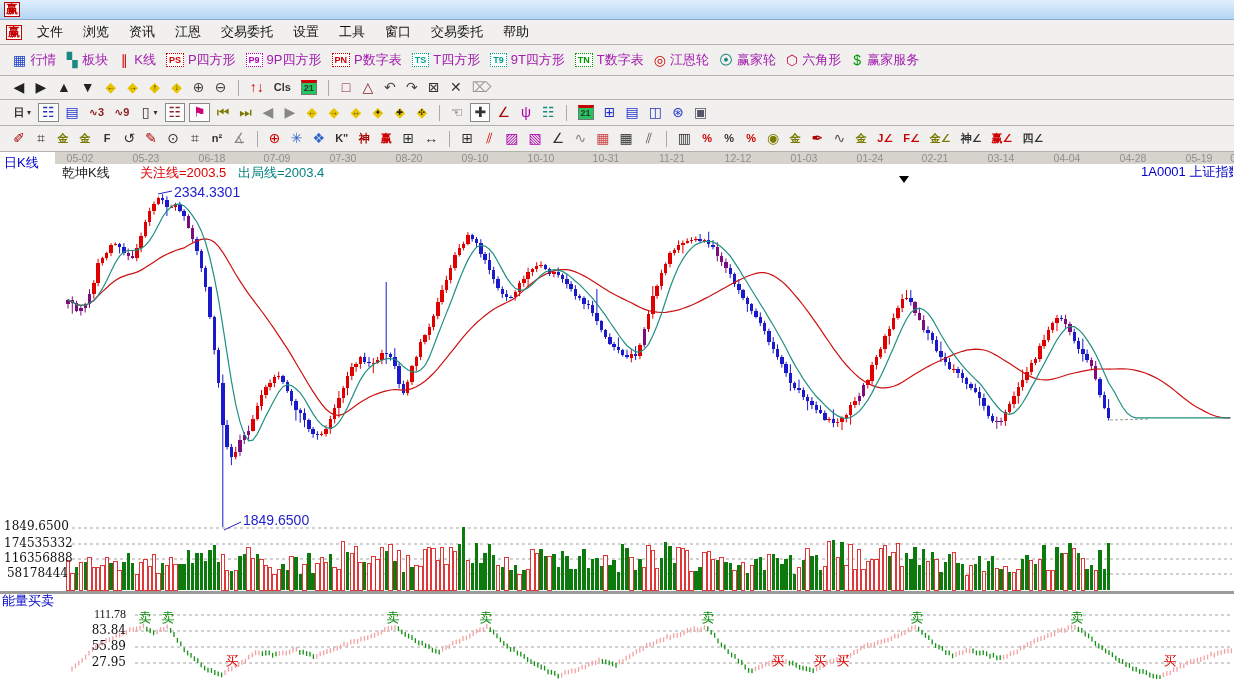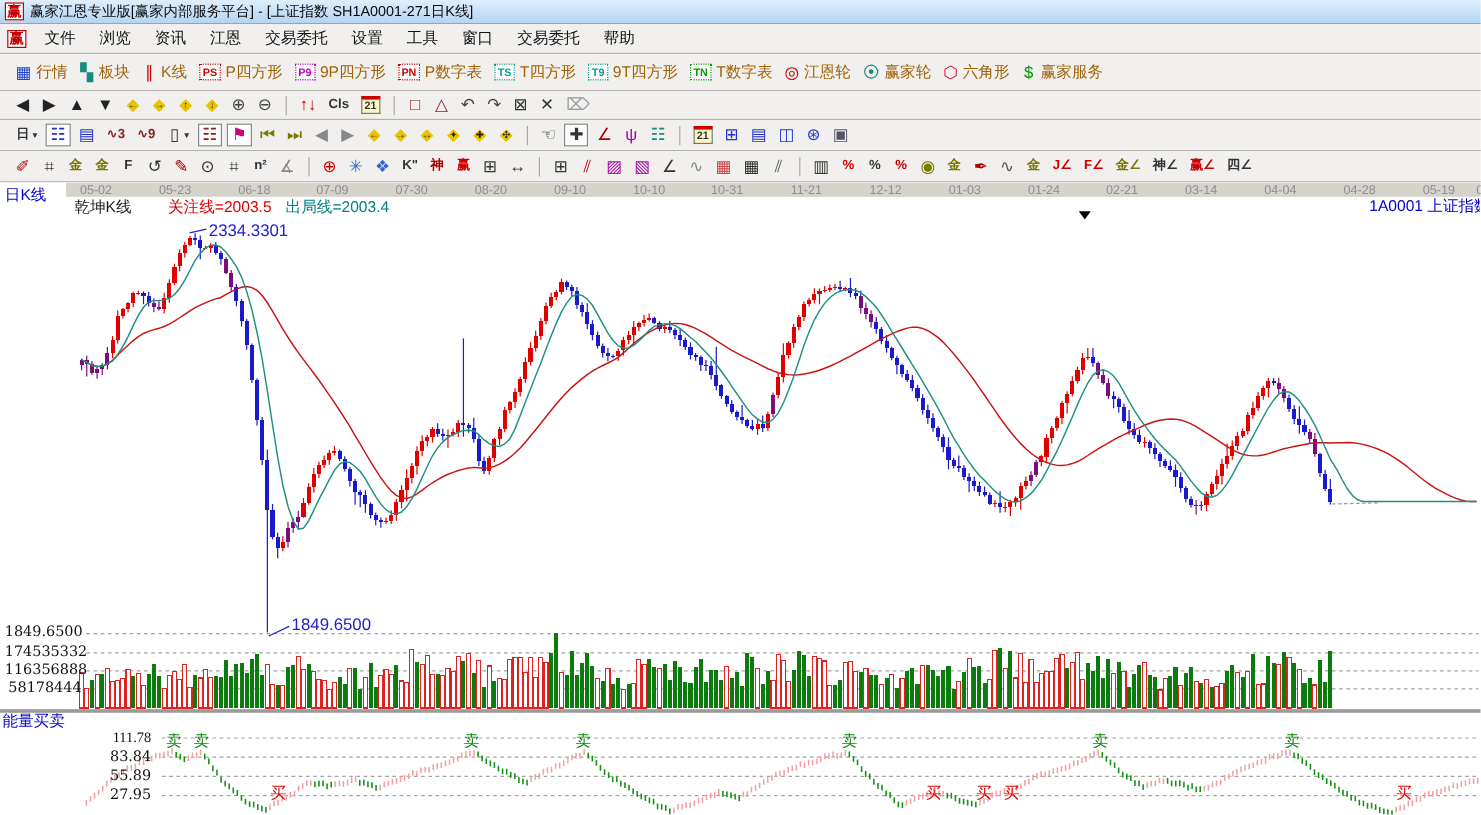--- a/index.html
+++ b/index.html
@@ -14,41 +14,40 @@
            font-size:13px;color:#111;padding-left:6px;}
   .menu-item{padding:2px 10px;cursor:default;}
   .toolbar{background:#f1f0ee;border-bottom:1px solid #b2b2ad;display:flex;align-items:center;
            padding-left:8px;white-space:nowrap;overflow:hidden;}
   .tb1{height:31px;} .tb2{height:24px;} .tb3{height:26px;} .tb4{height:26px;}
   .tbtn{display:inline-flex;align-items:center;margin:0 2px;padding:1px 3px;font-size:13px;cursor:default;}
   .tbtn.boxed{border:1px solid #8a8a8a;background:#fdfdfd;}
   .ico{position:relative;font-size:14px;line-height:15px;display:inline-block;min-width:12px;text-align:center;}
   .ico.txt{font-size:11px;font-weight:bold;}
   .ovl{position:absolute;left:50%;top:50%;transform:translate(-50%,-54%);font-size:8px;color:#222;font-weight:bold;}
-  .tlabel{margin-left:4px;font-size:13px;color:#a16207;}
+  .tlabel{margin-left:4px;font-size:13px;color:#a21caf;}
   .badge{font-size:9px;font-weight:bold;border:1px dotted;padding:0 2px;line-height:12px;background:#fff;}
   .cal{font-size:9px;font-weight:bold;color:#333;border:1px solid #777;border-top:3px solid #cc0000;
-       padding:0 2px;background:#fef9c3;line-height:11px;}
+       padding:0 2px;background:#22c55e;line-height:11px;}
   .tsep{width:1px;height:16px;background:#aaa;display:inline-block;margin:0 6px;}
   .dd{font-size:8px;margin-left:2px;color:#333;}
   .chart-wrap{position:relative;width:1234px;height:527px;background:#fff;}
   .chart-wrap svg{position:absolute;left:0;top:0;}
   .lbl{position:absolute;white-space:nowrap;line-height:1.1;}
   .blue{color:#0000cc;} .red{color:#dd0000;} .teal{color:#008080;} .dark{color:#1a1a1a;}
   .num{font-family:"DejaVu Serif","Liberation Serif",serif;font-size:12px;color:#111;text-align:right;}
   .tri{position:absolute;width:0;height:0;border-left:5px solid transparent;border-right:5px solid transparent;
        border-top:7px solid #000;}
   .clip{overflow:hidden;}
 </style>
 </head>
 <body>
 
 <div class="titlebar">
   <span class="logo">赢</span>
-  <span>赢家江恩专业版[赢家内部服务平台] - [上证指数  SH1A0001-271日K线]</span>
 </div>
 
 <div class="menubar">
   <span class="logo">赢</span>
   <span id="menu-items"><span class="menu-item">文件</span><span class="menu-item">浏览</span><span class="menu-item">资讯</span><span class="menu-item">江恩</span><span class="menu-item">交易委托</span><span class="menu-item">设置</span><span class="menu-item">工具</span><span class="menu-item">窗口</span><span class="menu-item">交易委托</span><span class="menu-item">帮助</span></span>
 </div>
 
 <div class="toolbar tb1" id="toolbar1">
     <span class="tbtn">
       <span class="ico" style="color: rgb(34, 68, 204);">▦</span>

